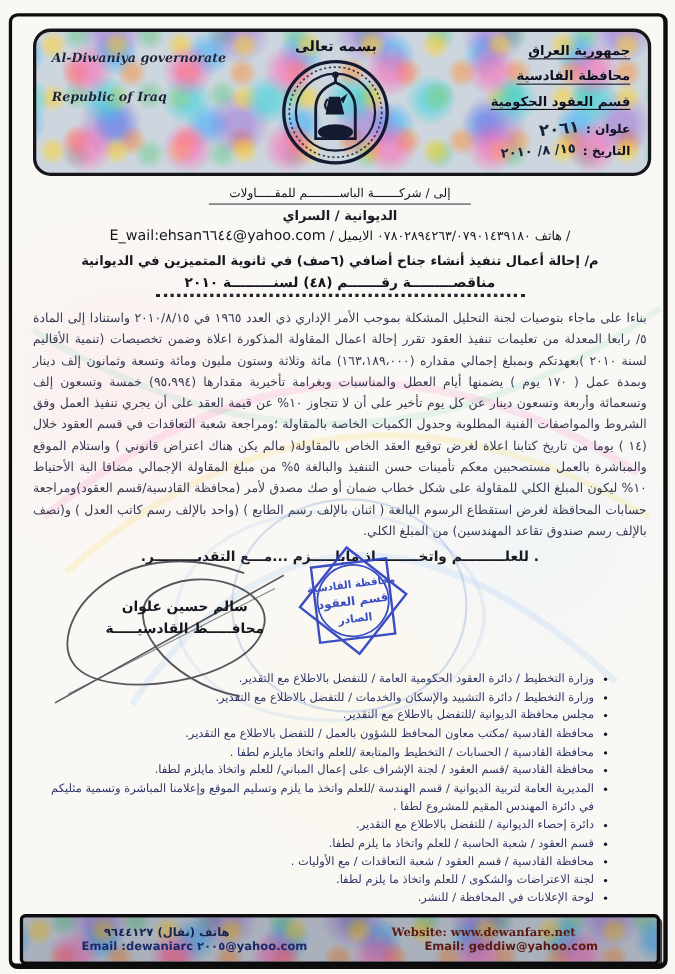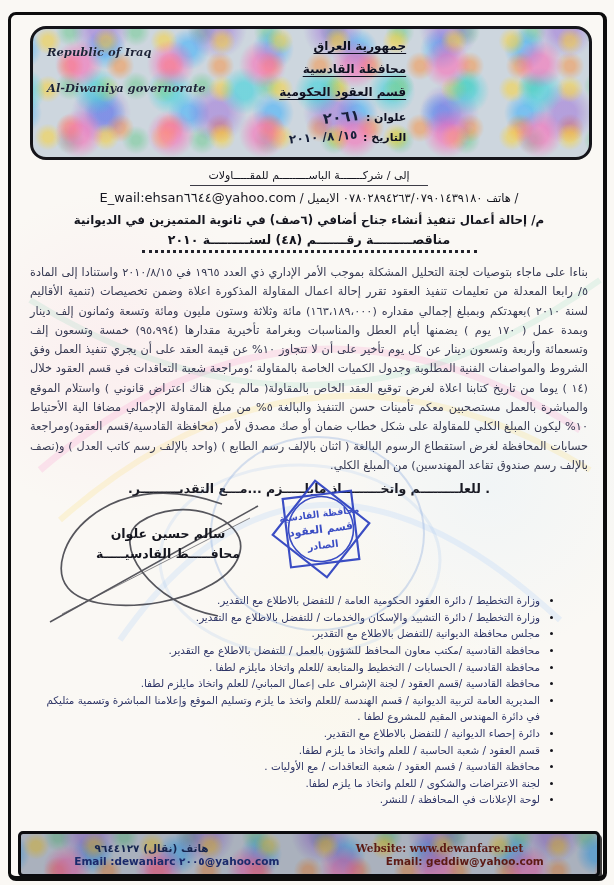--- a/index.html
+++ b/index.html
@@ -101,42 +101,62 @@
   <path d="M60,520 Q310,300 590,470" stroke="rgba(255,210,60,.16)" stroke-width="6" fill="none"></path>
   <path d="M30,300 Q320,480 600,280" stroke="rgba(90,200,160,.13)" stroke-width="6" fill="none"></path>
   <path d="M120,640 Q300,380 560,620" stroke="rgba(120,180,255,.14)" stroke-width="6" fill="none"></path>
   <ellipse cx="300" cy="560" rx="140" ry="95" stroke="rgba(150,190,240,.18)" stroke-width="3" fill="none"></ellipse>
 </svg>
 
 <div class="page-frame"></div>
 
 <div class="header-box tiedye">
   <div class="hdr-left">
+    <div class="en">Al-Diwaniya governorate</div>
     <div class="en">Republic of Iraq</div>
-    <div class="en">Al-Diwaniya governorate</div>
+  </div>
+  <div class="hdr-center">
+    <div class="basmala">بسمه تعالى</div>
+    <svg width="104" height="100" viewBox="0 0 104 100" style="margin-top:2px;">
+      <g stroke="#141a30" fill="none">
+        <ellipse cx="52" cy="50" rx="47" ry="46" stroke-width="3"></ellipse>
+        <ellipse cx="52" cy="50" rx="42" ry="41" stroke-width="1.5" stroke-dasharray="2 2.4" opacity=".85"></ellipse>
+        <ellipse cx="52" cy="50" rx="36" ry="35" stroke-width="2"></ellipse>
+        <path d="M34,74 V47 Q34,30 52,23 Q70,30 70,47 V74 Z" stroke-width="2.6"></path>
+      </g>
+      <g fill="#141a30">
+        <circle cx="52" cy="16" r="3"></circle>
+        <rect x="50.7" y="18" width="2.6" height="5"></rect>
+        <path d="M46,36 h10 l4,16 h-17 z"></path>
+        <path d="M56,38 l7,-5 l-4,9 z"></path>
+        <path d="M45,38 q-5,5 0,11" stroke="#141a30" stroke-width="2" fill="none"></path>
+        <ellipse cx="52" cy="68" rx="16" ry="7"></ellipse>
+      </g>
+    </svg>
   </div>
   <div class="hdr-right">
     <div class="gv">جمهورية العراق</div>
     <div class="gv">محافظة القادسية</div>
     <div class="gv">قسم العقود الحكومية</div>
     <div class="numrow">
       <span>علوان :</span>
       <span class="hand">٢٠٦١</span>
     </div>
     <div class="numrow">
       <span>التاريخ :</span>
       <span class="hand small">١٥/ ٨/ ٢٠١٠</span>
     </div>
   </div>
 </div>
 
 <div class="content">
 
   <div class="to-block">
     <span class="to-line">إلى / شركـــــــة الباســـــــــم للمقـــــاولات</span>
+    <div class="addr-line">الديوانية / السراي</div>
     <div class="contact-line">
       <span>/ هاتف ٠٧٨٠٢٨٩٤٢٦٣/٠٧٩٠١٤٣٩١٨٠ الايميل /</span>
       <span class="em">E_wail:ehsan٦٦٤٤@yahoo.com</span>
     </div>
   </div>
 
   <div class="subject">م/ إحالة أعمال تنفيذ أنشاء جناح أضافي (٦صف) في ثانوية المتميزين في الديوانية</div>
   <div class="tender">مناقصـــــــــة رقـــــــم (٤٨) لسنـــــــــة ٢٠١٠</div>
   <div class="dots-row"></div>
 

